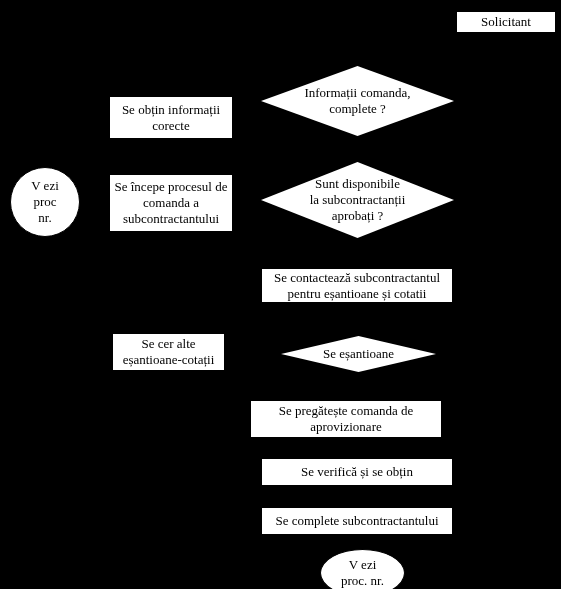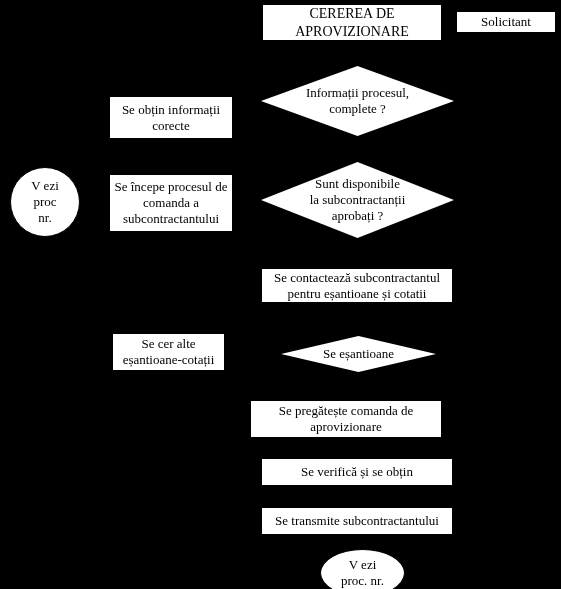--- a/index.html
+++ b/index.html
@@ -56,36 +56,32 @@
     border: 1px solid #000000;
   }
   .fs13 { font-size: 13px; }
   .fs14 { font-size: 14px; }
 </style>
 </head>
 <body>
 
 <div id="canvas">
 
-  <div class="shape box fs14" style="left:262px; top:4px; width:180px; height:37px;">
-    <span class="txt">CEREREA DE
-APROVIZIONARE</span>
-  </div>
 
   <div class="shape box fs13" style="left:456px; top:11px; width:100px; height:22px;">
     <span class="txt">Solicitant</span>
   </div>
 
   <div class="shape box fs13" style="left:109px; top:76px; width:124px; height:43px;margin-top:20px;">
     <span class="txt">Se obțin informații
 corecte</span>
   </div>
 
   <div class="shape diamond fs13" style="left:261px; top:66px; width:193px; height:70px;">
-    <span class="txt">Informații procesul,
+    <span class="txt">Informații comanda,
 complete ?</span>
   </div>
 
   <div class="shape circle fs13" style="left:10px; top:167px; width:70px; height:70px;">
     <span class="txt">V ezi
 proc
 nr.</span>
   </div>
 
   <div class="shape box fs13" style="left:109px; top:174px; width:124px; height:58px;">
@@ -117,21 +113,21 @@
   <div class="shape box fs13" style="left:250px; top:400px; width:192px; height:38px;">
     <span class="txt">Se pregătește comanda de
 aprovizionare</span>
   </div>
 
   <div class="shape box fs13" style="left:261px; top:458px; width:192px; height:28px;">
     <span class="txt">Se verifică și se obțin</span>
   </div>
 
   <div class="shape box fs13" style="left:261px; top:507px; width:192px; height:28px;">
-    <span class="txt">Se transmite subcontractantului</span>
+    <span class="txt">Se complete subcontractantului</span>
   </div>
 
   <div class="shape ellipse fs13" style="left:320px; top:549px; width:85px; height:48px;">
     <span class="txt">V ezi
 proc. nr.</span>
   </div>
 
 </div>
 
 </body></html>

